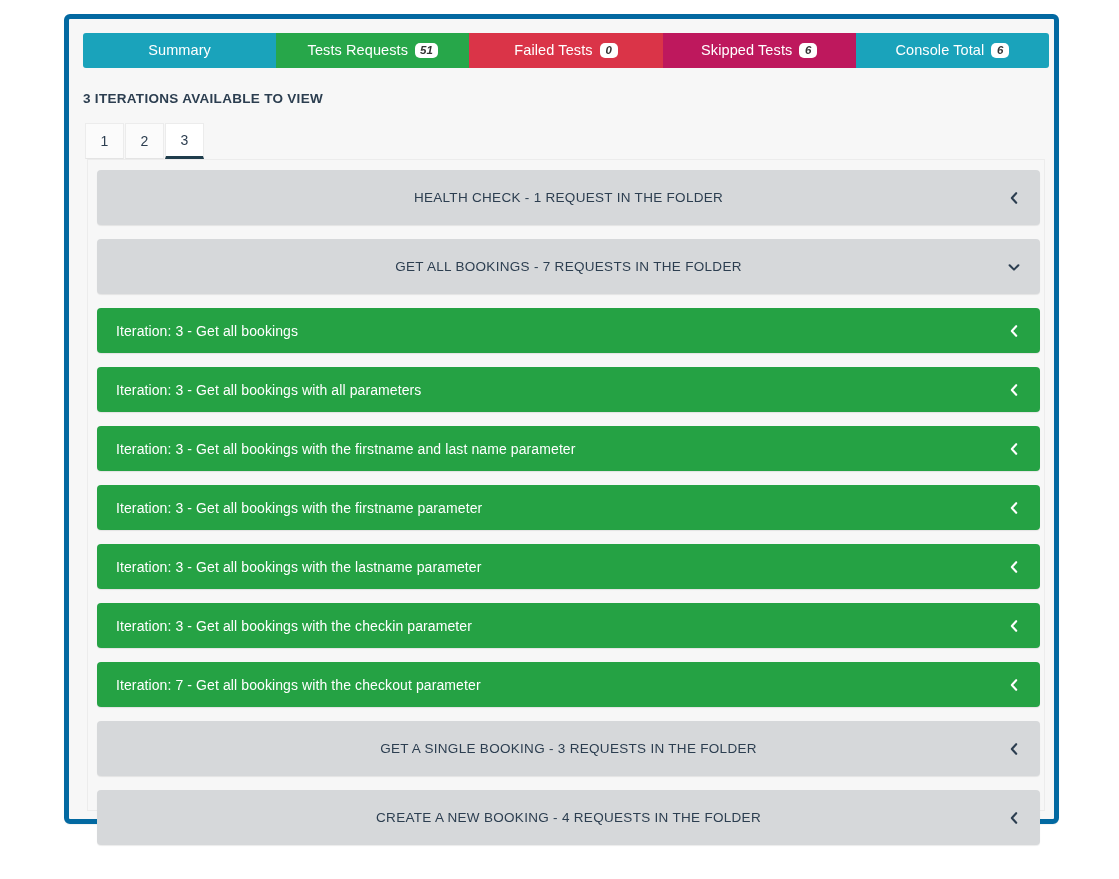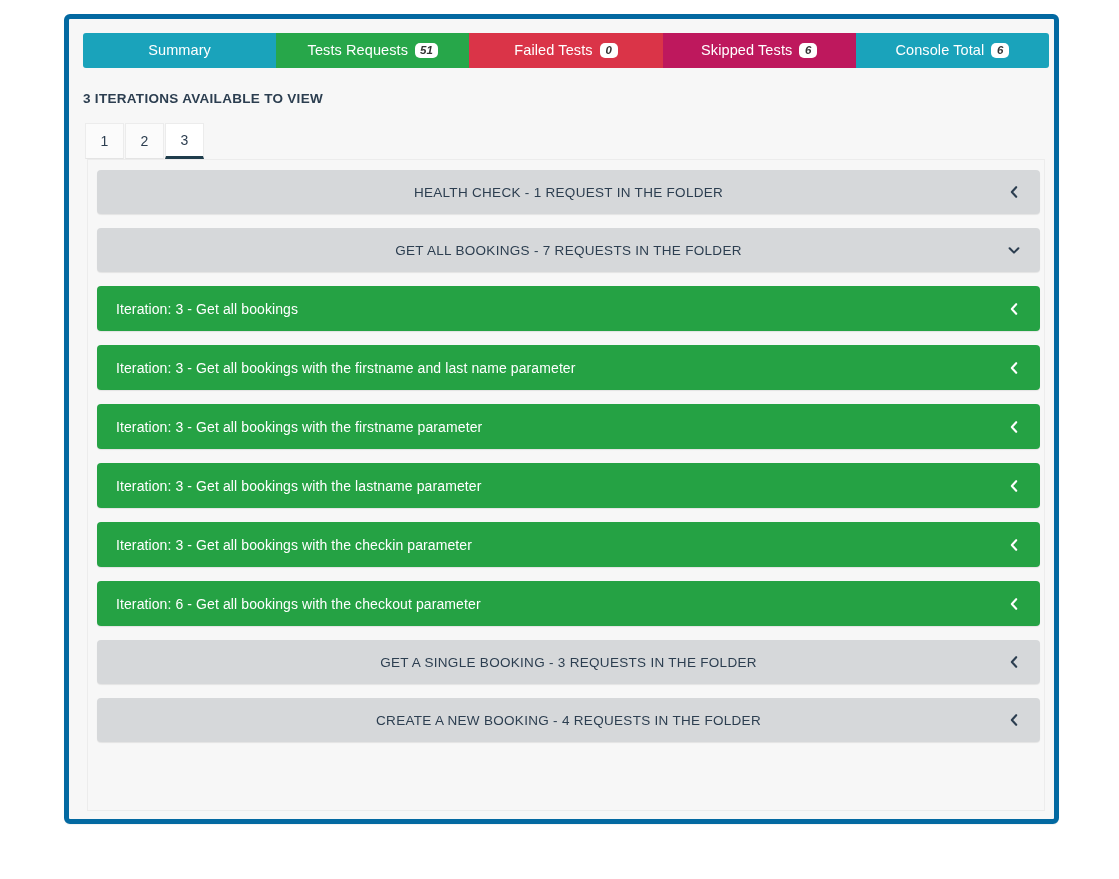--- a/index.html
+++ b/index.html
@@ -135,21 +135,21 @@
     box-sizing: border-box;
     border-radius: 4px;
     margin-bottom: 14px;
     display: flex;
     align-items: center;
     cursor: pointer;
     user-select: none;
     box-shadow: 0 1px 1px rgba(0,0,0,.08);
   }
   .row-folder {
-    height: 44px;
+    height: 55px;
     background: #d6d8da;
     justify-content: center;
   }
   .row-folder .row-title {
     font-size: 13.5px;
     color: #2c3e50;
     letter-spacing: .3px;
     text-transform: uppercase;
     text-align: center;
   }
@@ -243,20 +243,28 @@
           </div>
           <div class="row row-request">
             <div class="row-title">Iteration: 3 - Get all bookings</div>
             <span class="chev">
               <svg width="14" height="14" viewBox="0 0 16 16">
                 <path fill="none" stroke="currentColor" stroke-width="2.4" stroke-linecap="round" stroke-linejoin="round" d="M10.5 2.5 L5.5 8 L10.5 13.5"></path>
               </svg>
             </span>
           </div>
           <div class="row row-request">
+            <div class="row-title">Iteration: 3 - Get all bookings with all parameters</div>
+            <span class="chev">
+              <svg width="14" height="14" viewBox="0 0 16 16">
+                <path fill="none" stroke="currentColor" stroke-width="2.4" stroke-linecap="round" stroke-linejoin="round" d="M10.5 2.5 L5.5 8 L10.5 13.5"></path>
+              </svg>
+            </span>
+          </div>
+          <div class="row row-request">
             <div class="row-title">Iteration: 3 - Get all bookings with the firstname and last name parameter</div>
             <span class="chev">
               <svg width="14" height="14" viewBox="0 0 16 16">
                 <path fill="none" stroke="currentColor" stroke-width="2.4" stroke-linecap="round" stroke-linejoin="round" d="M10.5 2.5 L5.5 8 L10.5 13.5"></path>
               </svg>
             </span>
           </div>
           <div class="row row-request">
             <div class="row-title">Iteration: 3 - Get all bookings with the firstname parameter</div>
             <span class="chev">
@@ -275,21 +283,21 @@
           </div>
           <div class="row row-request">
             <div class="row-title">Iteration: 3 - Get all bookings with the checkin parameter</div>
             <span class="chev">
               <svg width="14" height="14" viewBox="0 0 16 16">
                 <path fill="none" stroke="currentColor" stroke-width="2.4" stroke-linecap="round" stroke-linejoin="round" d="M10.5 2.5 L5.5 8 L10.5 13.5"></path>
               </svg>
             </span>
           </div>
           <div class="row row-request">
-            <div class="row-title">Iteration: 6 - Get all bookings with the checkout parameter</div>
+            <div class="row-title">Iteration: 7 - Get all bookings with the checkout parameter</div>
             <span class="chev">
               <svg width="14" height="14" viewBox="0 0 16 16">
                 <path fill="none" stroke="currentColor" stroke-width="2.4" stroke-linecap="round" stroke-linejoin="round" d="M10.5 2.5 L5.5 8 L10.5 13.5"></path>
               </svg>
             </span>
           </div>
           <div class="row row-folder">
             <div class="row-title">GET A SINGLE BOOKING - 3 REQUESTS IN THE FOLDER</div>
             <span class="chev">
               <svg width="14" height="14" viewBox="0 0 16 16">

